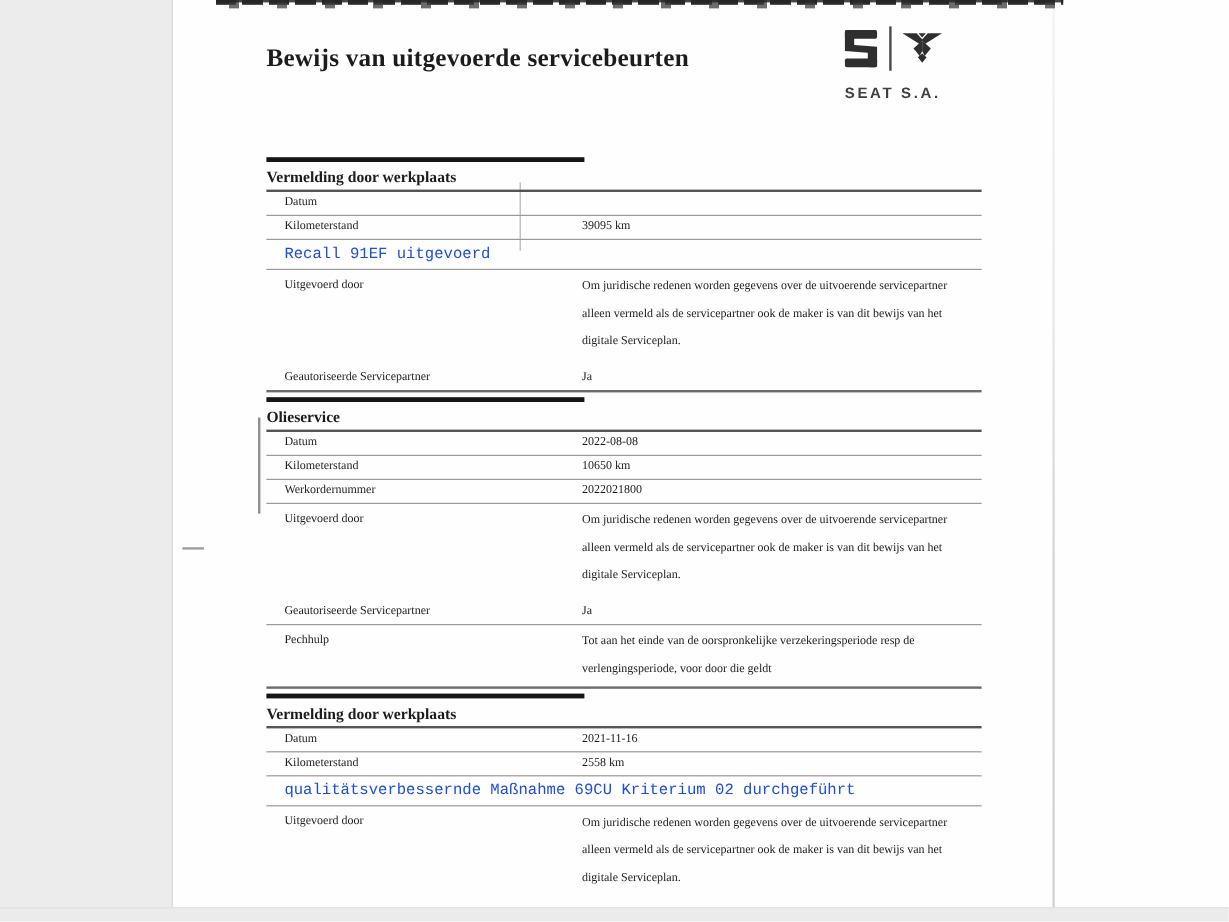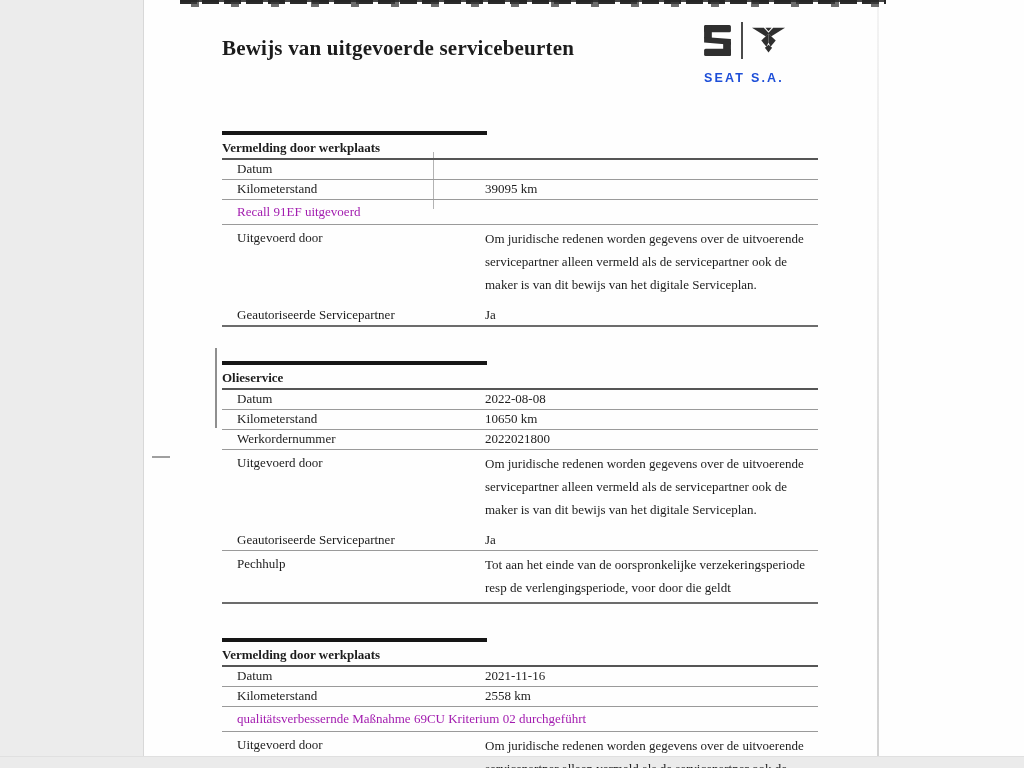--- a/index.html
+++ b/index.html
@@ -19,39 +19,39 @@
            background:repeating-linear-gradient(90deg,rgba(0,0,0,0) 0 7px,#3c3c3c 7px 15px,rgba(0,0,0,0) 15px 40px);}
   .jag .j3{position:absolute;left:0;top:0;width:100%;height:2px;background:#262626;opacity:.85;}
   .artifact-dash{position:absolute;left:152px;top:456px;width:18px;height:2px;background:#9f9f9f;}
   .artifact-v1{position:absolute;left:433px;top:152px;width:1px;height:57px;background:#b3b3b3;}
   .artifact-v2{position:absolute;left:215px;top:348px;width:2px;height:80px;background:#8f8f8f;}
   
   .brand{position:absolute;left:692px;top:20px;width:104px;text-align:center;}
   .brand-row{display:flex;align-items:center;justify-content:center;gap:9px;height:40px;}
   .logo-divider{width:2px;height:37px;background:#4a4a4a;}
   .brand-name{margin-top:11px;font-family:"Liberation Sans", sans-serif;font-size:12.5px;
-              font-weight:bold;letter-spacing:2.2px;color:#1d4ed8;white-space:nowrap;}
+              font-weight:bold;letter-spacing:2.2px;color:#404040;white-space:nowrap;}
   
   .content{position:absolute;left:222px;top:0;width:596px;}
   h1.title{margin:38px 0 0;font-size:21px;line-height:21px;font-weight:bold;letter-spacing:.2px;}
   main{margin-top:72px;}
-  section{margin-bottom:34px;}
+  section{margin-bottom:4px;}
   .sec-bar{width:265px;height:4px;background:#161616;}
   h2.sec-head{margin:4px 0 0;font-size:13px;line-height:15px;font-weight:bold;
               padding:1px 0 3px;border-bottom:2px solid #555;}
   .row{display:flex;align-items:flex-start;border-bottom:1px solid #9a9a9a;
-       padding:2px 0 3px;font-size:13px;line-height:14px;}
+       padding:2px 0 3px;font-size:10px;line-height:14px;}
   .row .lbl{flex:none;width:263px;padding-left:15px;box-sizing:border-box;}
   .row .val{flex:1;padding-right:4px;}
   .row.para{border-bottom:none;padding-bottom:10px;}
   .row.para .val,.row.para2 .val{line-height:23px;}
   .row.para .lbl,.row.para2 .lbl{padding-top:4px;}
   .row.end{border-bottom:2px solid #6c6c6c;}
-  .row.note{font-family:Liberation Serif, serif;font-size:13px;line-height:15px;
-            padding:4px 0 5px;color:#a21caf;text-align:right;}
+  .row.note{font-family:Liberation Mono, monospace;font-size:13px;line-height:15px;
+            padding:4px 0 5px;color:#1d4ed8;text-align:right;}
   .row.note .notetext{padding-left:15px;}
   svg{display:block;}
 </style>
 </head>
 <body>
 
 <div class="canvas">
 
   <div class="left-band"></div>
   <div class="bottom-band"></div>

